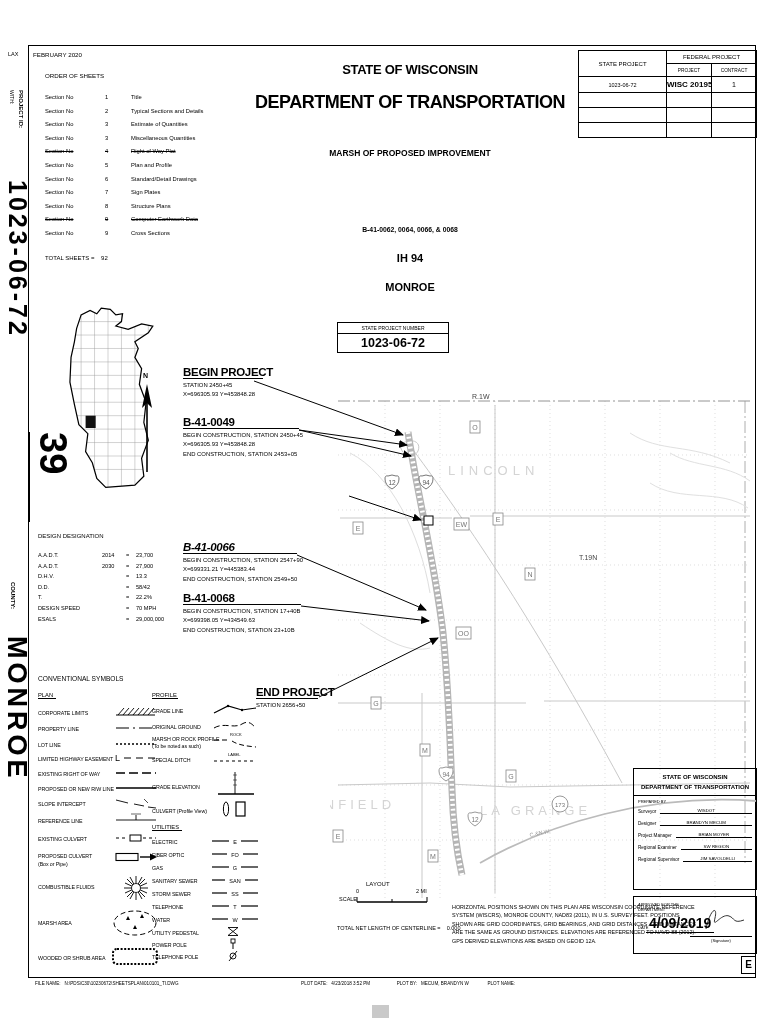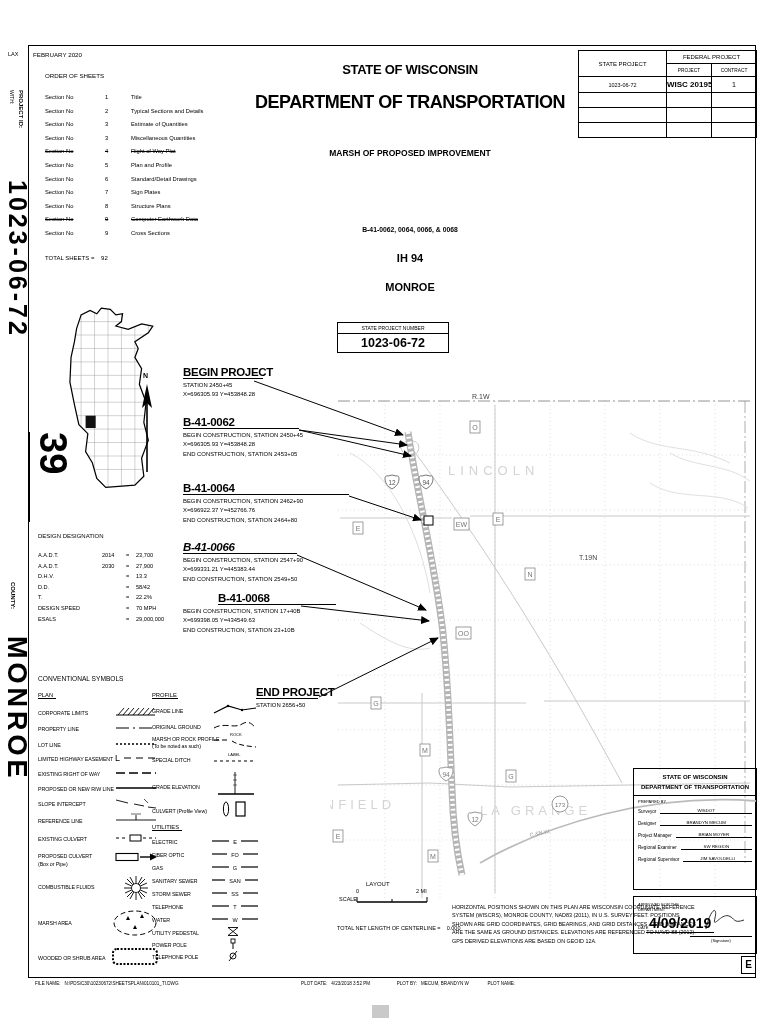--- a/index.html
+++ b/index.html
@@ -183,39 +183,33 @@
     <polygon points="8,2 13,26 8,21 3,26" fill="#000"></polygon>
     <line x1="8" y1="21" x2="8" y2="90" stroke="#000" stroke-width="1.6"></line>
   </svg>
 
   <div class="abs" style="left:183px;top:366px;">
     <span class="ctitle" style="width:80px;">BEGIN PROJECT</span>
     <div class="cline">STATION 2450+45</div>
     <div class="cline">X=696305.93  Y=453848.28</div>
   </div>
   <div class="abs" style="left:183px;top:416px;">
-    <span class="ctitle" style="width:116px;">B-41-0062</span>
+    <span class="ctitle" style="width:116px;">B-41-0049</span>
     <div class="cline">BEGIN CONSTRUCTION, STATION 2450+45</div>
     <div class="cline">X=696305.93  Y=453848.28</div>
     <div class="cline">END CONSTRUCTION, STATION 2453+05</div>
-  </div>
-  <div class="abs" style="left:183px;top:482px;">
-    <span class="ctitle" style="width:166px;">B-41-0064</span>
-    <div class="cline">BEGIN CONSTRUCTION, STATION 2462+90</div>
-    <div class="cline">X=696922.37  Y=452766.76</div>
-    <div class="cline">END CONSTRUCTION, STATION 2464+80</div>
   </div>
   <div class="abs" style="left:183px;top:541px;">
     <span class="ctitle" style="width:114px;font-style:italic;">B-41-0066</span>
     <div class="cline">BEGIN CONSTRUCTION, STATION 2547+90</div>
     <div class="cline">X=699331.21  Y=445383.44</div>
     <div class="cline">END CONSTRUCTION, STATION 2549+50</div>
   </div>
   <div class="abs" style="left:183px;top:592px;">
-    <span class="ctitle" style="width:118px;margin-left:35px;">B-41-0068</span>
+    <span class="ctitle" style="width:118px;">B-41-0068</span>
     <div class="cline">BEGIN CONSTRUCTION, STATION 17+40B</div>
     <div class="cline">X=699398.05  Y=434549.63</div>
     <div class="cline">END CONSTRUCTION, STATION 23+10B</div>
   </div>
   <div class="abs" style="left:256px;top:686px;">
     <span class="ctitle" style="width:62px;">END PROJECT</span>
     <div class="cline">STATION 2656+50</div>
   </div>
 
   <div class="abs" style="left:38px;top:533px;font-size:6px;">DESIGN DESIGNATION</div>

